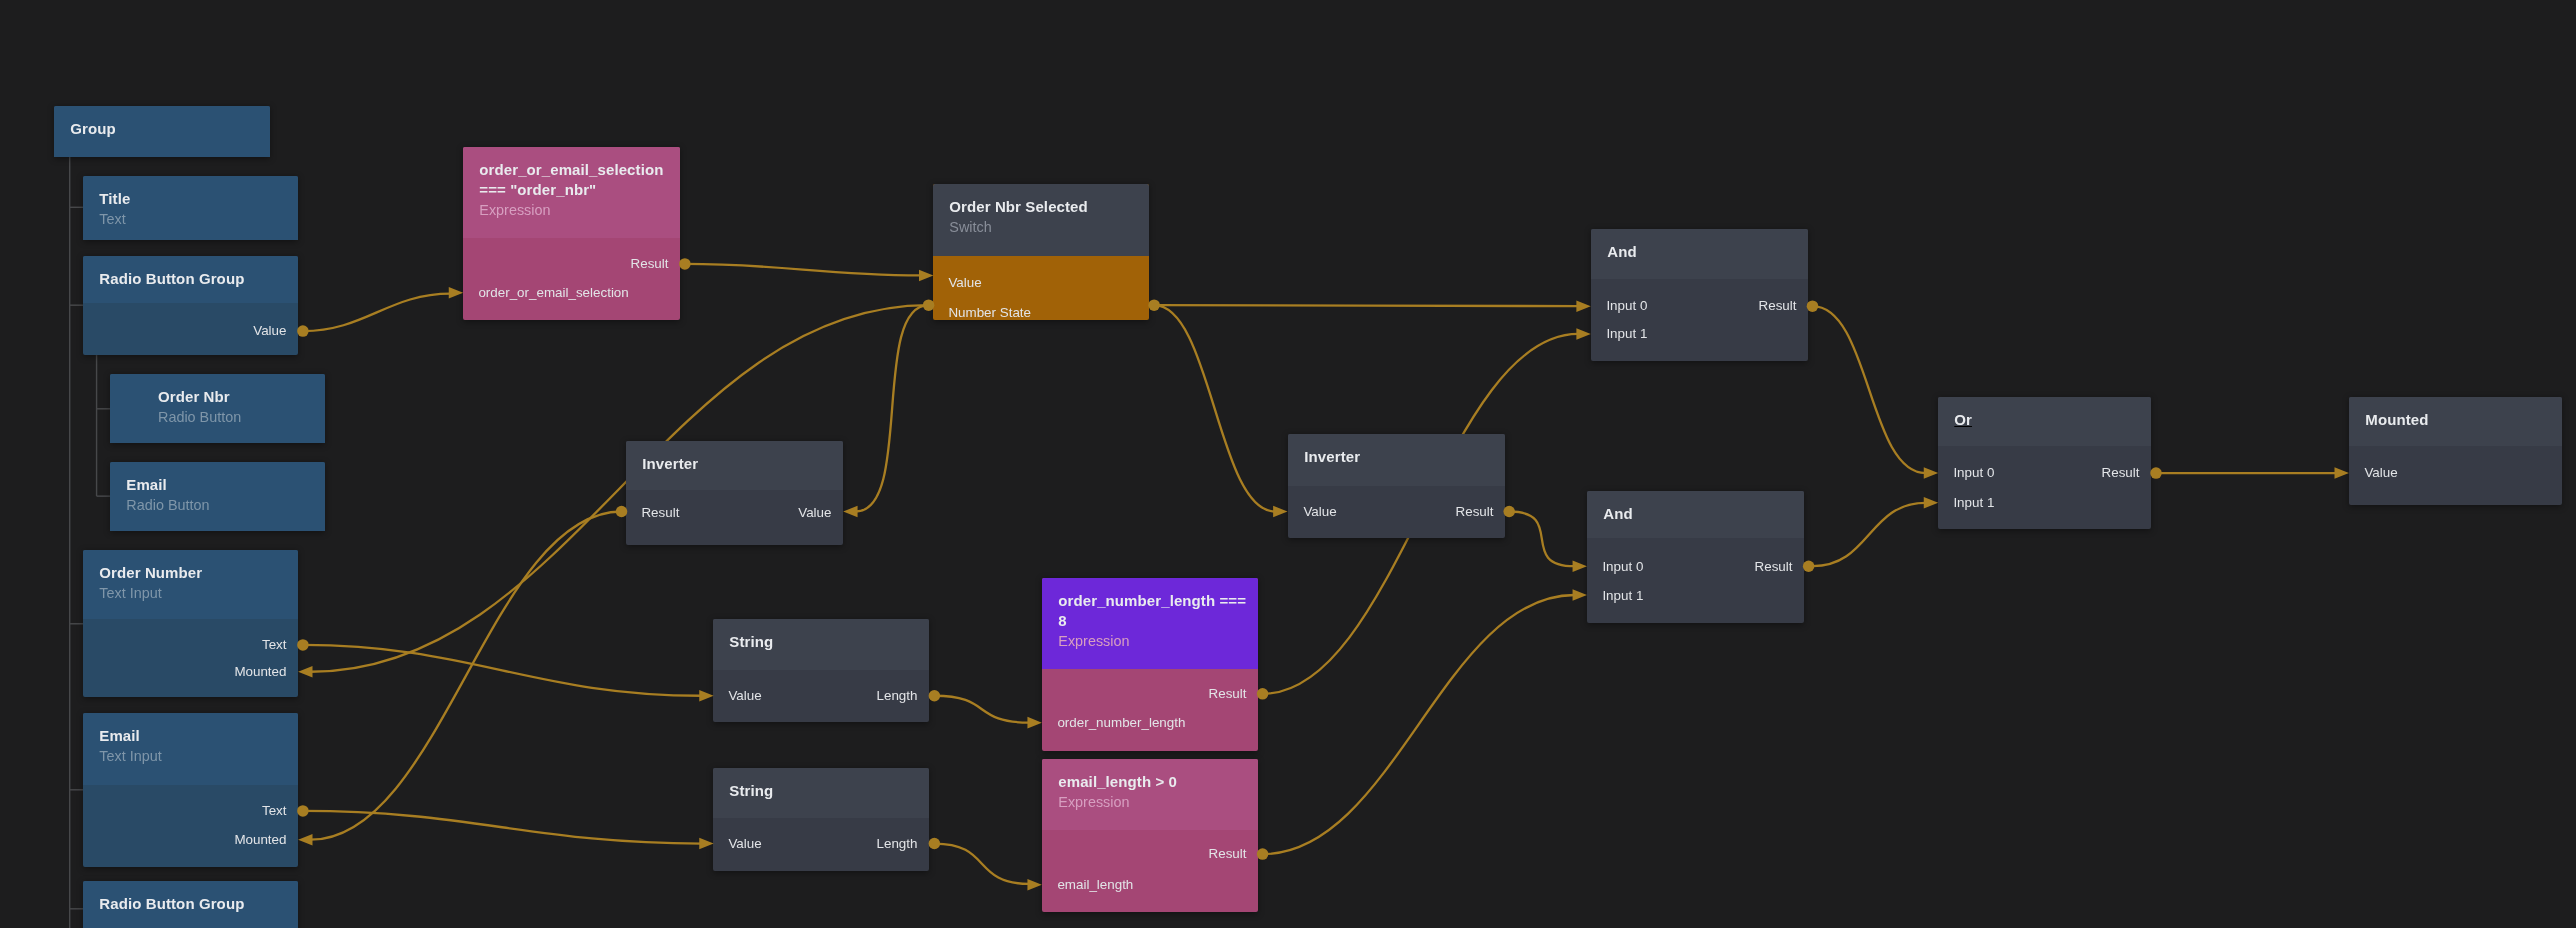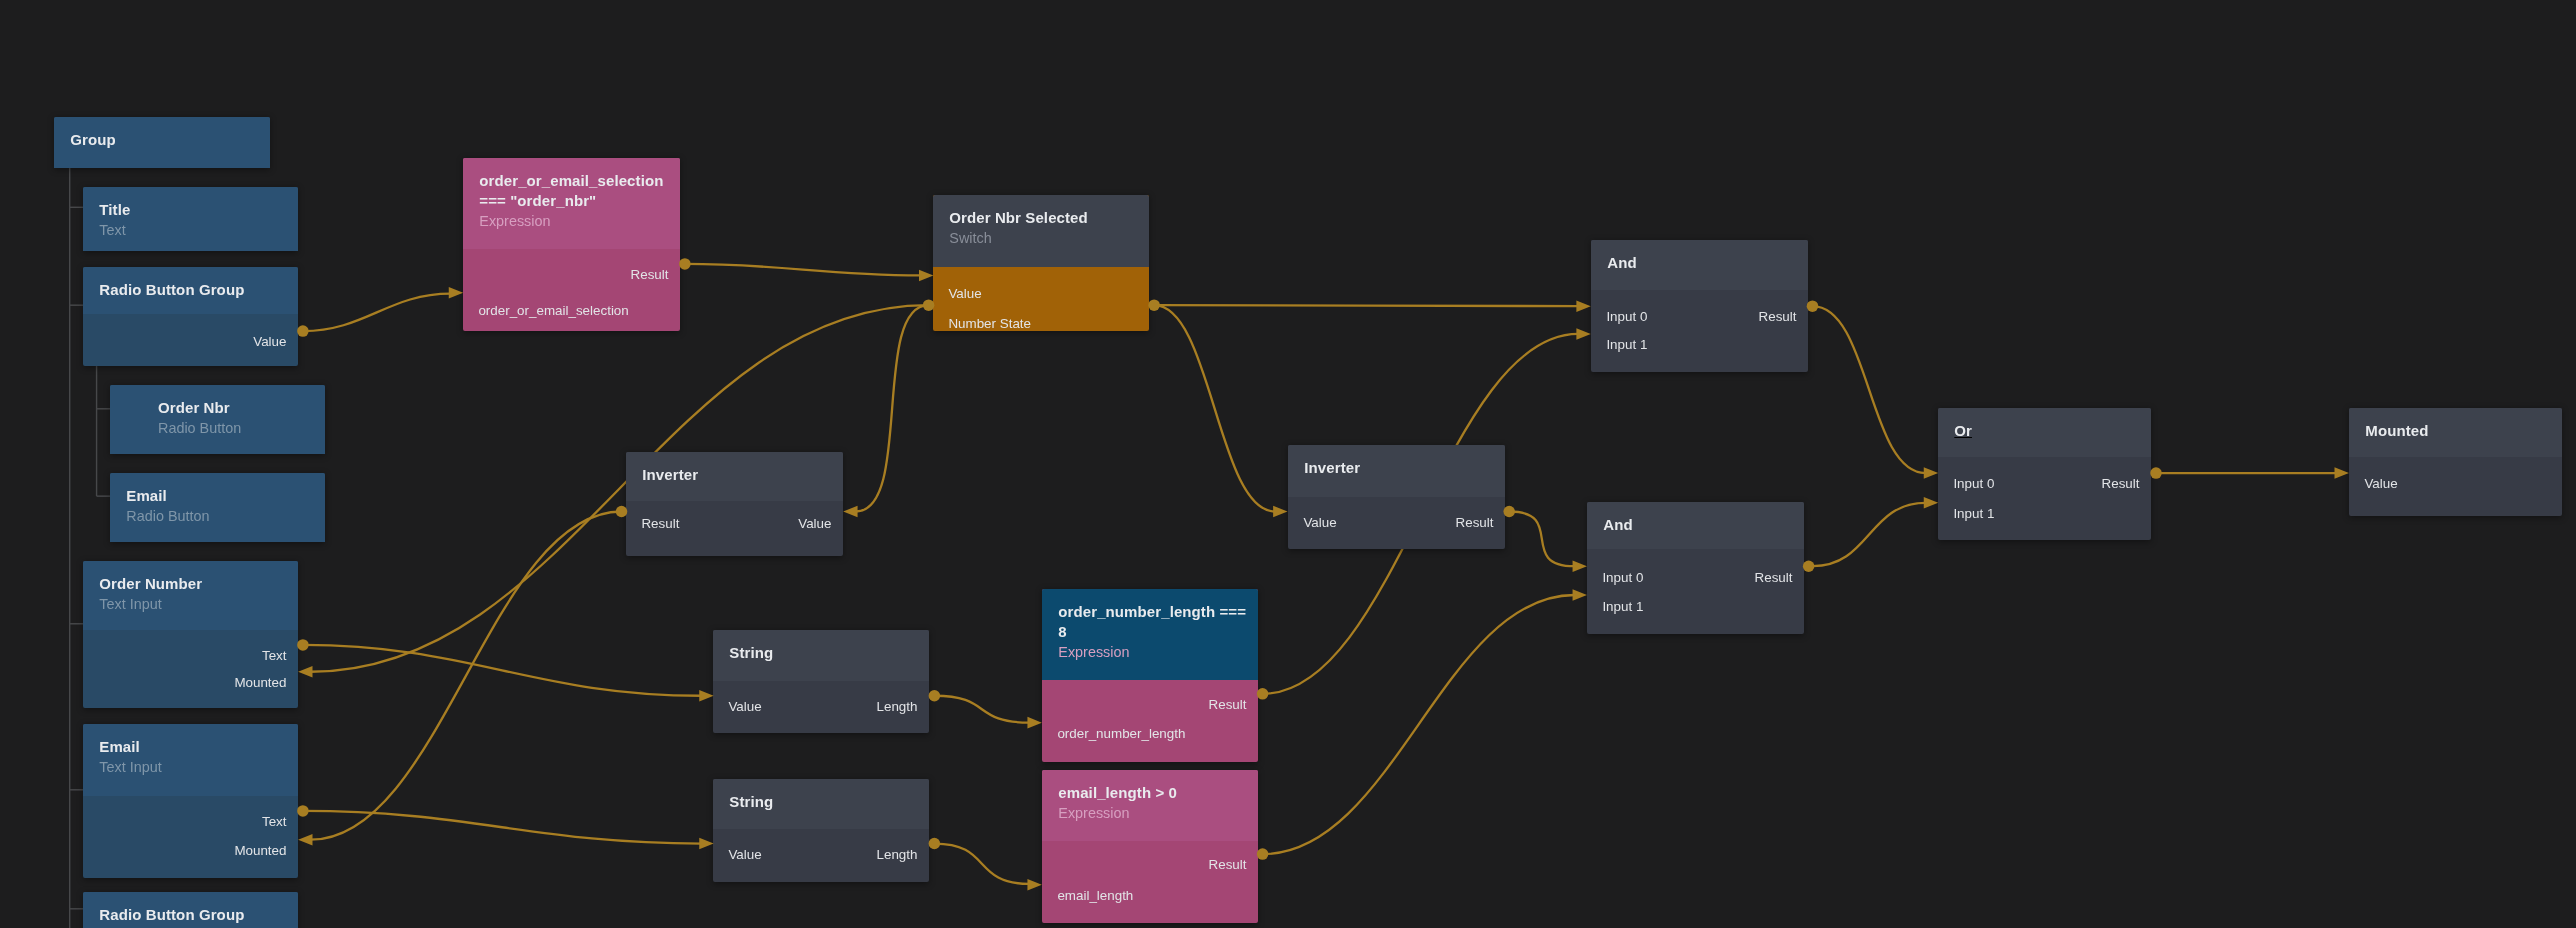--- a/index.html
+++ b/index.html
@@ -2,21 +2,21 @@
 <html><head>
 <meta charset="utf-8">
 <style>
   html,body{margin:0;padding:0;background:#1d1d1e;}
   #canvas{position:relative;width:2576px;height:928px;overflow:hidden;background:#1d1d1e;
           font-family:"Liberation Sans",sans-serif;}
   #canvas svg{position:absolute;left:0;top:0;}
   #wire-layer{z-index:1;}
   #node-layer{position:absolute;left:0;top:0;width:100%;height:100%;z-index:2;}
   #port-layer{z-index:3;pointer-events:none;}
-  .node{position:absolute;border-radius:1.9px;box-shadow:0 1.9px 6.7px rgba(0,0,0,.38);margin-top:11px;}
+  .node{position:absolute;border-radius:1.9px;box-shadow:0 1.9px 6.7px rgba(0,0,0,.38);}
   .node-header{position:relative;box-sizing:border-box;padding:12.5px 7.7px 0 16.3px;border-radius:1.9px 1.9px 0 0;}
   .node-title{display:block;font-size:15px;font-weight:600;color:#e9ebee;line-height:20px;
               letter-spacing:0.1px;overflow-wrap:anywhere;}
   .node-subtitle{display:block;font-size:14.4px;font-weight:400;line-height:18px;margin-top:1px;}
   .node-body{position:relative;}
   .port-label{position:absolute;font-size:13.4px;line-height:19px;color:#e2e4e7;white-space:nowrap;}
   .port-label.left{left:15.4px;}
   .port-label.right{right:11.5px;text-align:right;}
 </style>
 </head>
@@ -113,21 +113,21 @@
         </div>
         <div class="node-body"></div>
       </div>
       <div class="node" style="left: 463px; top: 147px; width: 217px; height: 173px; background: rgb(164, 70, 116);">
         <div class="node-header" style="height: 91px; background: rgb(170, 78, 128);">
           <span class="node-title">order_or_email_selection === "order_nbr"</span>
           <span class="node-subtitle" style="color: rgb(215, 159, 192);">Expression</span>
         </div>
         <div class="node-body">
           <span class="port-label right" style="top: 16.3px;">Result</span>
-          <span class="port-label left" style="top: 52px;">order_or_email_selection</span>
+          <span class="port-label left" style="top: 45px;">order_or_email_selection</span>
         </div>
       </div>
       <div class="node" style="left: 933px; top: 184px; width: 216px; height: 136px; background: #a16207;">
         <div class="node-header" style="height: 72px; background: rgb(61, 66, 77);">
           <span class="node-title">Order Nbr Selected</span>
           <span class="node-subtitle" style="color: rgb(137, 142, 153);">Switch</span>
         </div>
         <div class="node-body">
           <span class="port-label left" style="top: 17.3px;">Value</span>
           <span class="port-label left" style="top: 47px;">Number State</span>
@@ -163,21 +163,21 @@
       <div class="node" style="left: 713px; top: 768px; width: 216px; height: 103px; background: rgb(55, 59, 70);">
         <div class="node-header" style="height: 50px; background: rgb(61, 66, 77);">
           <span class="node-title">String</span>
         </div>
         <div class="node-body">
           <span class="port-label left" style="top: 16.3px;">Value</span>
           <span class="port-label right" style="top: 16.3px;">Length</span>
         </div>
       </div>
       <div class="node" style="left: 1042px; top: 578px; width: 216px; height: 173px; background: rgb(164, 70, 116);">
-        <div class="node-header" style="height: 91px; background: #0c4a6e;">
+        <div class="node-header" style="height: 91px; background: #6d28d9;">
           <span class="node-title">order_number_length === 8</span>
           <span class="node-subtitle" style="color: rgb(215, 159, 192);">Expression</span>
         </div>
         <div class="node-body">
           <span class="port-label right" style="top: 15.4px;">Result</span>
           <span class="port-label left" style="top: 44px;">order_number_length</span>
         </div>
       </div>
       <div class="node" style="left: 1042px; top: 759px; width: 216px; height: 153px; background: rgb(164, 70, 116);">
         <div class="node-header" style="height: 71px; background: rgb(170, 78, 128);">

